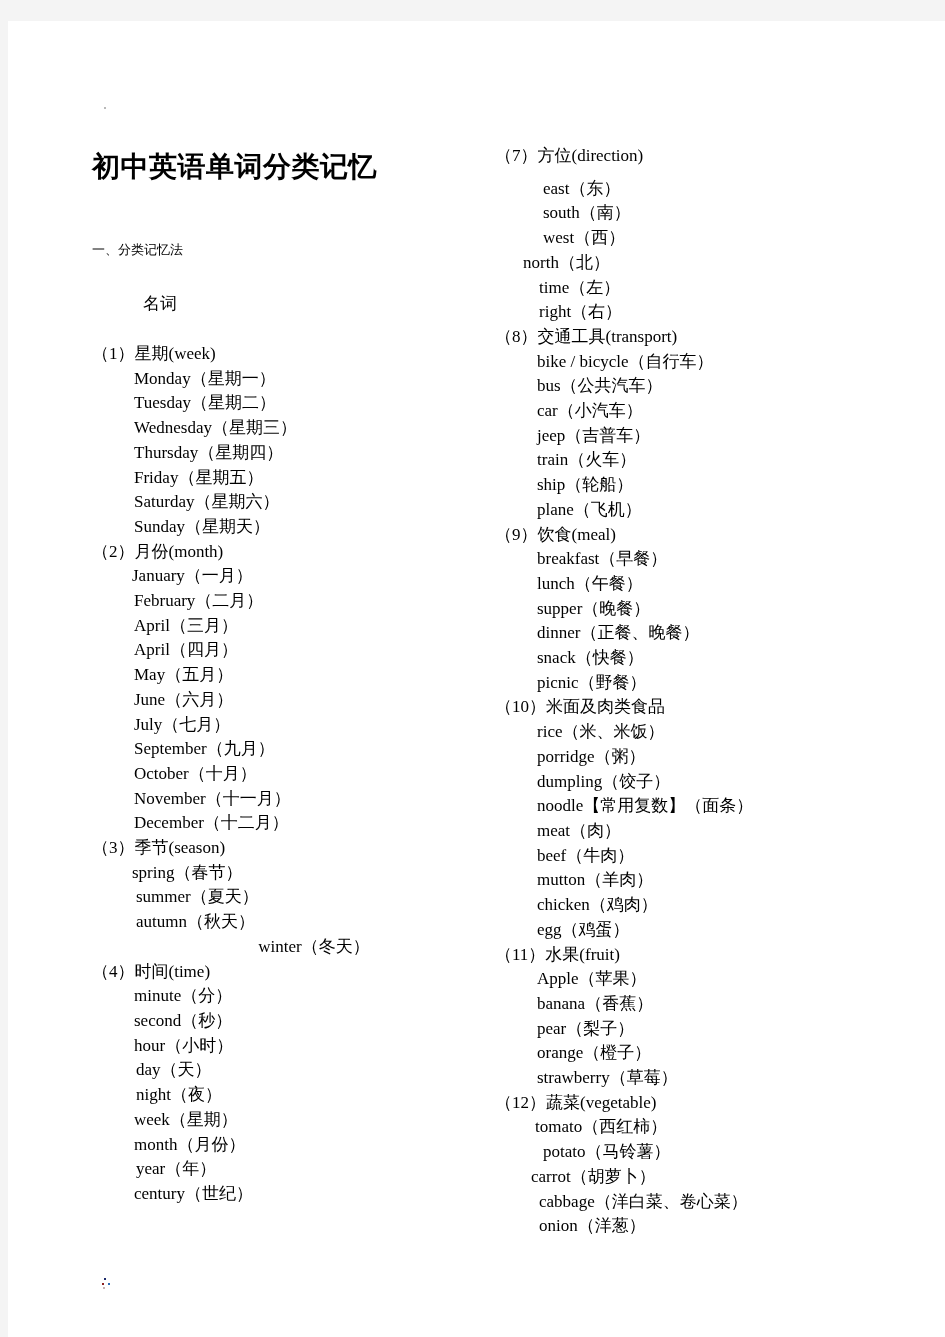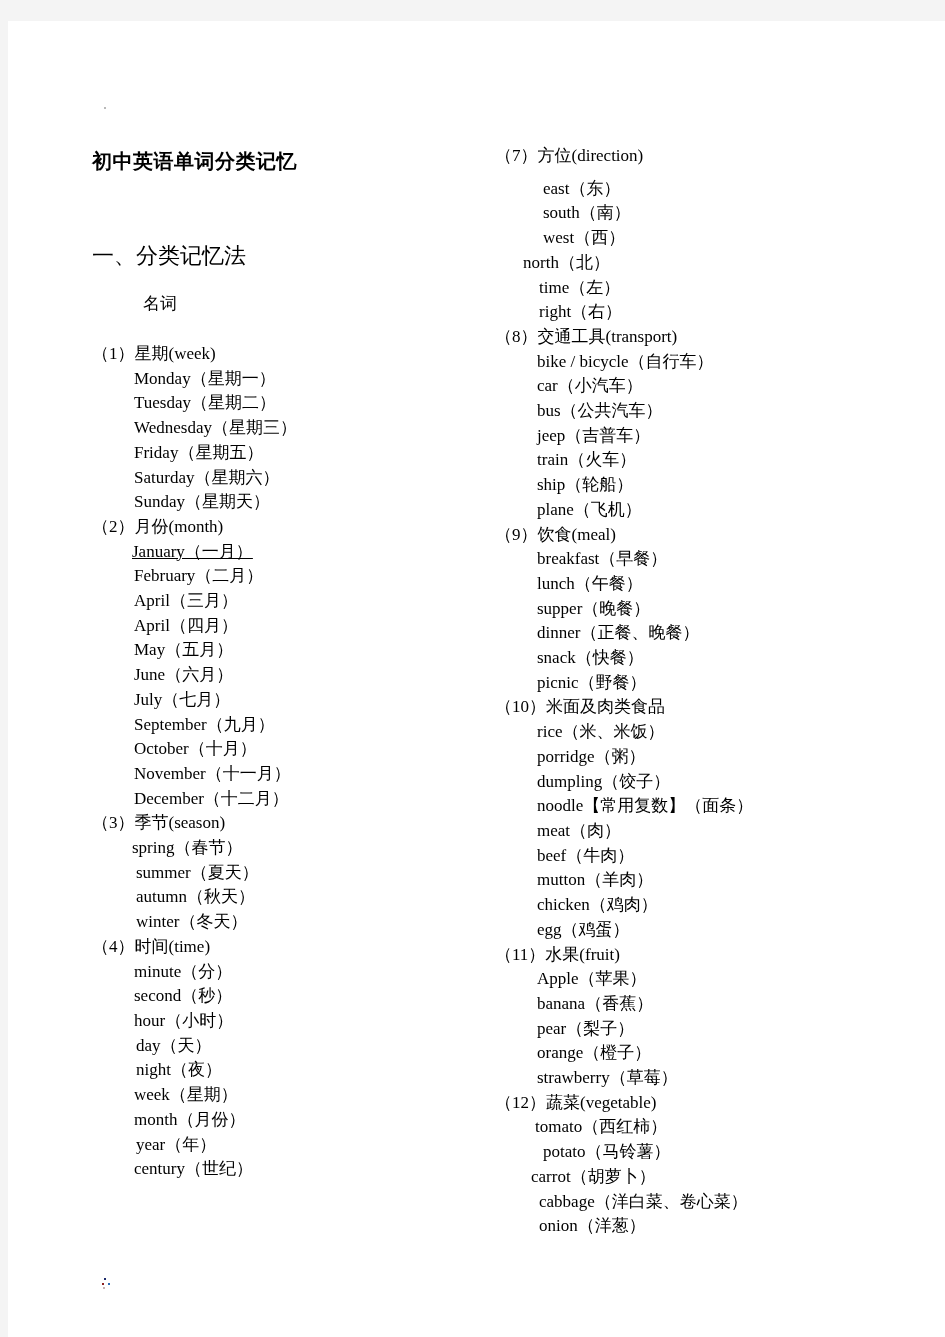--- a/index.html
+++ b/index.html
@@ -35,31 +35,31 @@
   .artifact.a2 { left: 96px;  top: 1257px; background: #1b2a6b; }
   .artifact.a3 { left: 94px;  top: 1262px; background: #8d2020; }
   .artifact.a4 { left: 100px; top: 1262px; background: #2a6bb5; }
   .artifact.a5 { left: 95px;  top: 1266px; background: #c8b2b2; }
 
   
   .doc-title {
     position: absolute;
     left: 84px;
     top: 127px;
-    font-size: 20px;
+    font-size: 28px;
     font-weight: bold;
     letter-spacing: 0.5px;
     color: #000000;
     white-space: nowrap;
   }
   .section-heading {
     position: absolute;
     left: 84px;
     top: 220px;
-    font-size: 22px;
+    font-size: 13px;
     color: #000000;
     white-space: nowrap;
   }
   .subsection-heading {
     position: absolute;
     left: 135px;
     top: 271px;
     font-size: 17px;
     color: #000000;
     white-space: nowrap;
@@ -111,44 +111,45 @@
   <div class="doc-title">初中英语单词分类记忆</div>
   <div class="section-heading">一、分类记忆法</div>
   <div class="subsection-heading">名词</div>
 
   <div class="list-left">
       <div class="group">
         <div class="group-title ind-0">（1）星期(week)</div>
         <div class="word-item" style="padding-left: 42px;">Monday（星期一）</div>
         <div class="word-item" style="padding-left: 42px;">Tuesday（星期二）</div>
         <div class="word-item" style="padding-left: 42px;">Wednesday（星期三）</div>
+        <div class="word-item" style="padding-left: 42px;">Thursday（星期四）</div>
         <div class="word-item" style="padding-left: 42px;">Friday（星期五）</div>
         <div class="word-item" style="padding-left: 42px;">Saturday（星期六）</div>
         <div class="word-item" style="padding-left: 42px;">Sunday（星期天）</div>
       </div>
       <div class="group">
         <div class="group-title ind-0">（2）月份(month)</div>
-        <div class="word-item" style="padding-left: 40px; text-decoration: underline;">January（一月）</div>
+        <div class="word-item" style="padding-left: 40px;">January（一月）</div>
         <div class="word-item" style="padding-left: 42px;">February（二月）</div>
         <div class="word-item" style="padding-left: 42px;">April（三月）</div>
         <div class="word-item" style="padding-left: 42px;">April（四月）</div>
         <div class="word-item" style="padding-left: 42px;">May（五月）</div>
         <div class="word-item" style="padding-left: 42px;">June（六月）</div>
         <div class="word-item" style="padding-left: 42px;">July（七月）</div>
         <div class="word-item" style="padding-left: 42px;">September（九月）</div>
         <div class="word-item" style="padding-left: 42px;">October（十月）</div>
         <div class="word-item" style="padding-left: 42px;">November（十一月）</div>
         <div class="word-item" style="padding-left: 42px;">December（十二月）</div>
       </div>
       <div class="group">
         <div class="group-title ind-0">（3）季节(season)</div>
         <div class="word-item" style="padding-left: 40px;">spring（春节）</div>
         <div class="word-item" style="padding-left: 44px;">summer（夏天）</div>
         <div class="word-item" style="padding-left: 44px;">autumn（秋天）</div>
-        <div class="word-item" style="padding-left: 44px;">winter（冬天）</div>
+        <div class="word-item" style="padding-left: 44px; text-align: center;">winter（冬天）</div>
       </div>
       <div class="group">
         <div class="group-title ind-0">（4）时间(time)</div>
         <div class="word-item" style="padding-left: 42px;">minute（分）</div>
         <div class="word-item" style="padding-left: 42px;">second（秒）</div>
         <div class="word-item" style="padding-left: 42px;">hour（小时）</div>
         <div class="word-item" style="padding-left: 44px;">day（天）</div>
         <div class="word-item" style="padding-left: 44px;">night（夜）</div>
         <div class="word-item" style="padding-left: 42px;">week（星期）</div>
         <div class="word-item" style="padding-left: 42px;">month（月份）</div>
@@ -162,22 +163,22 @@
         <div class="word-item" style="padding-left: 48px; margin-top: 8px;">east（东）</div>
         <div class="word-item" style="padding-left: 48px;">south（南）</div>
         <div class="word-item" style="padding-left: 48px;">west（西）</div>
         <div class="word-item" style="padding-left: 28px;">north（北）</div>
         <div class="word-item" style="padding-left: 44px;">time（左）</div>
         <div class="word-item" style="padding-left: 44px;">right（右）</div>
       </div>
       <div class="group">
         <div class="group-title ind-0">（8）交通工具(transport)</div>
         <div class="word-item" style="padding-left: 42px;">bike / bicycle（自行车）</div>
+        <div class="word-item" style="padding-left: 42px;">bus（公共汽车）</div>
         <div class="word-item" style="padding-left: 42px;">car（小汽车）</div>
-        <div class="word-item" style="padding-left: 42px;">bus（公共汽车）</div>
         <div class="word-item" style="padding-left: 42px;">jeep（吉普车）</div>
         <div class="word-item" style="padding-left: 42px;">train（火车）</div>
         <div class="word-item" style="padding-left: 42px;">ship（轮船）</div>
         <div class="word-item" style="padding-left: 42px;">plane（飞机）</div>
       </div>
       <div class="group">
         <div class="group-title ind-0">（9）饮食(meal)</div>
         <div class="word-item" style="padding-left: 42px;">breakfast（早餐）</div>
         <div class="word-item" style="padding-left: 42px;">lunch（午餐）</div>
         <div class="word-item" style="padding-left: 42px;">supper（晚餐）</div>

